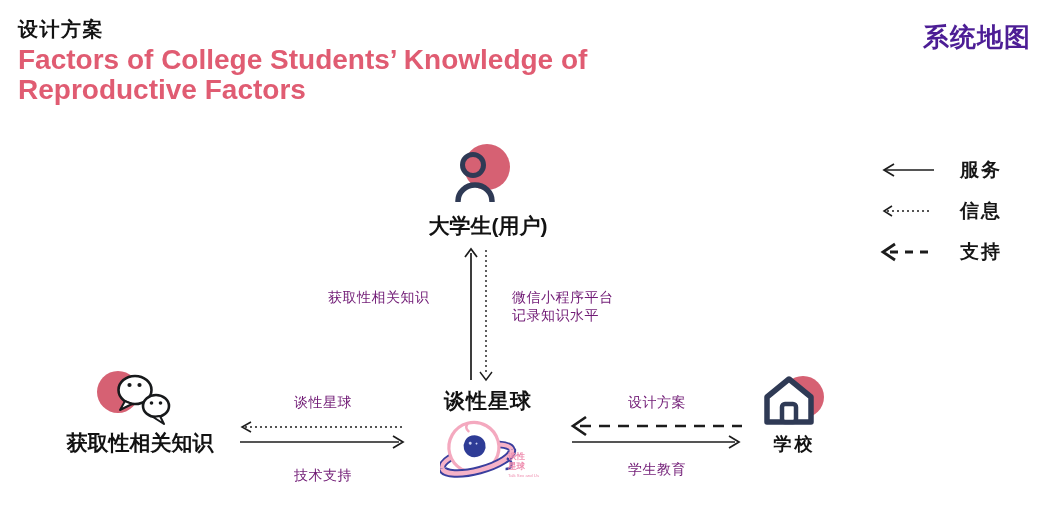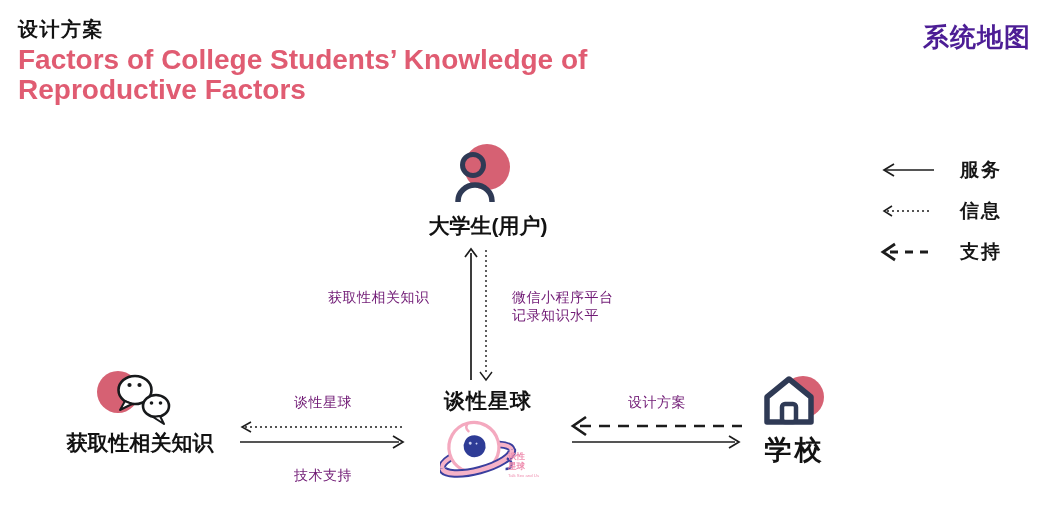--- a/index.html
+++ b/index.html
@@ -19,21 +19,21 @@
     right:12px; top:20px; font-size:26px; font-weight:700; letter-spacing:1px; color:#4c1d95;
   }
   .legend { left:878px; top:160px; }
   .legend-row { display:flex; align-items:center; height:20px; margin-bottom:21px; }
   .lg-arrow { width:60px; height:20px; flex:0 0 60px; }
   .lg-label { margin-left:22px; font-size:19px; font-weight:700; letter-spacing:2px; color:#161616; }
   .node-label { font-weight:700; color:#121212; text-align:center; }
   .lbl-student   { left:412px; top:212px; width:152px; font-size:21px;text-align:center; }
   .lbl-platform  { left:55px;  top:429px; width:170px; font-size:21px; }
   .lbl-product   { left:418px; top:387px; width:140px; font-size:21px; letter-spacing:1px; }
-  .lbl-school    { left:752px; top:432px; width:85px;  font-size:27px; letter-spacing:3px; }
+  .lbl-school    { left:752px; top:432px; width:85px;  font-size:18px; letter-spacing:3px; }
   .edge-label { font-size:14px; color:#701a75; letter-spacing:0.5px; }
   .lbl-acquire { left:328px; top:289px; }
   .lbl-share   { left:512px; top:289px; }
   .lbl-record  { left:512px; top:307px; }
   .lbl-users   { left:238px; top:394px; width:170px; text-align:center; }
   .lbl-tech    { left:238px; top:467px; width:170px; text-align:center; }
   .lbl-touch   { left:572px; top:394px; width:170px; text-align:center; }
   .lbl-edu     { left:572px; top:461px; width:170px; text-align:center; }
   svg { display:block; }
   .stroke-dark { stroke:#1c1c1c; fill:none; }
@@ -132,20 +132,21 @@
     <text x="68" y="61" font-size="4.3" fill="#ef8fb0">Talk Sex and Us</text>
   </svg>
 
   <svg class="abs" style="left:567px; top:413px;" width="180" height="38" viewBox="0 0 180 38">
     <line x1="13" y1="13" x2="175" y2="13" class="stroke-dark" stroke-width="2.7" stroke-dasharray="11 8"></line>
     <polyline points="19,4 6,13 19,22" class="stroke-dark" stroke-width="2.7"></polyline>
     <line x1="5" y1="29" x2="168" y2="29" class="stroke-dark" stroke-width="1.7"></line>
     <polyline points="162,23 172,29 162,35" class="stroke-dark" stroke-width="1.7"></polyline>
   </svg>
   <div class="abs edge-label lbl-touch">设计方案</div>
+  <div class="abs edge-label lbl-edu">学生教育</div>
 
   <svg class="abs" style="left:760px; top:372px;" width="66" height="58" viewBox="0 0 66 58">
     <circle cx="43" cy="25" r="21" fill="#d66173"></circle>
     <path d="M7,50 L7,25 L29,7 L51,25 L51,50 Z" fill="#ffffff" stroke="#2f3a55" stroke-width="5.5" stroke-linejoin="round"></path>
     <rect x="22" y="32" width="14" height="18" rx="3" fill="#ffffff" stroke="#2f3a55" stroke-width="4.5"></rect>
   </svg>
   <div class="abs node-label lbl-school">学校</div>
 
 </div>
 

